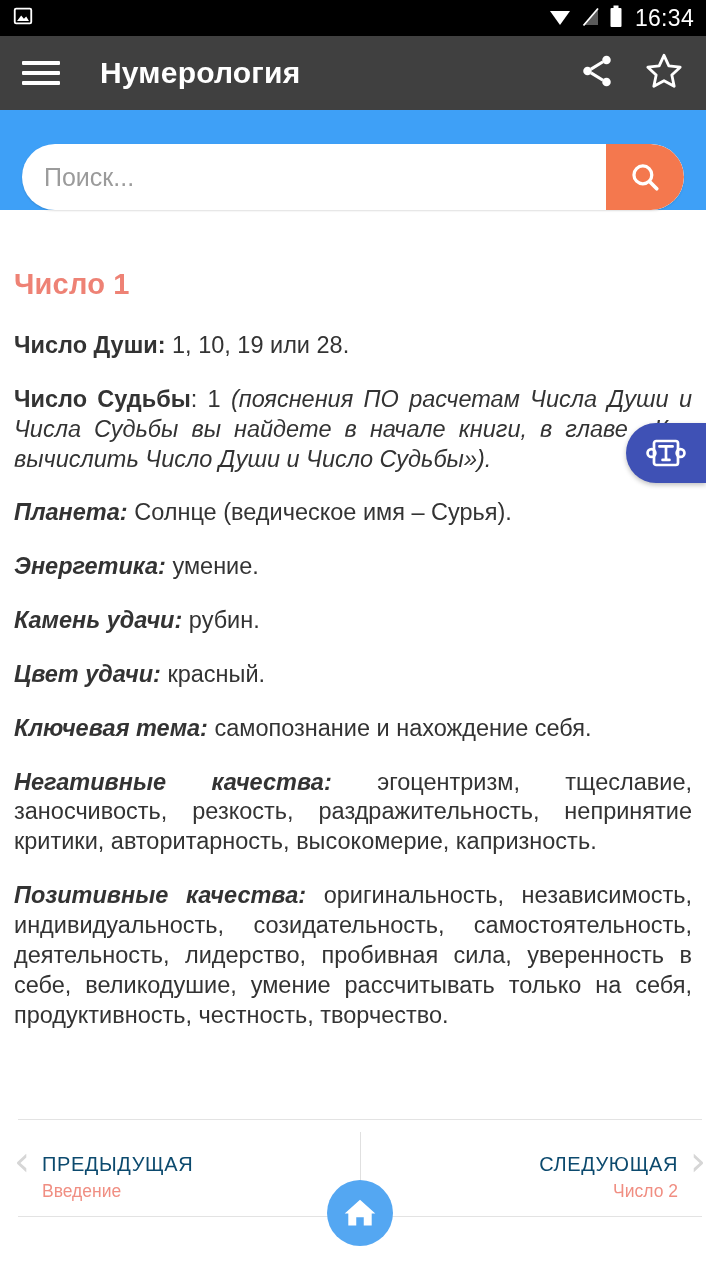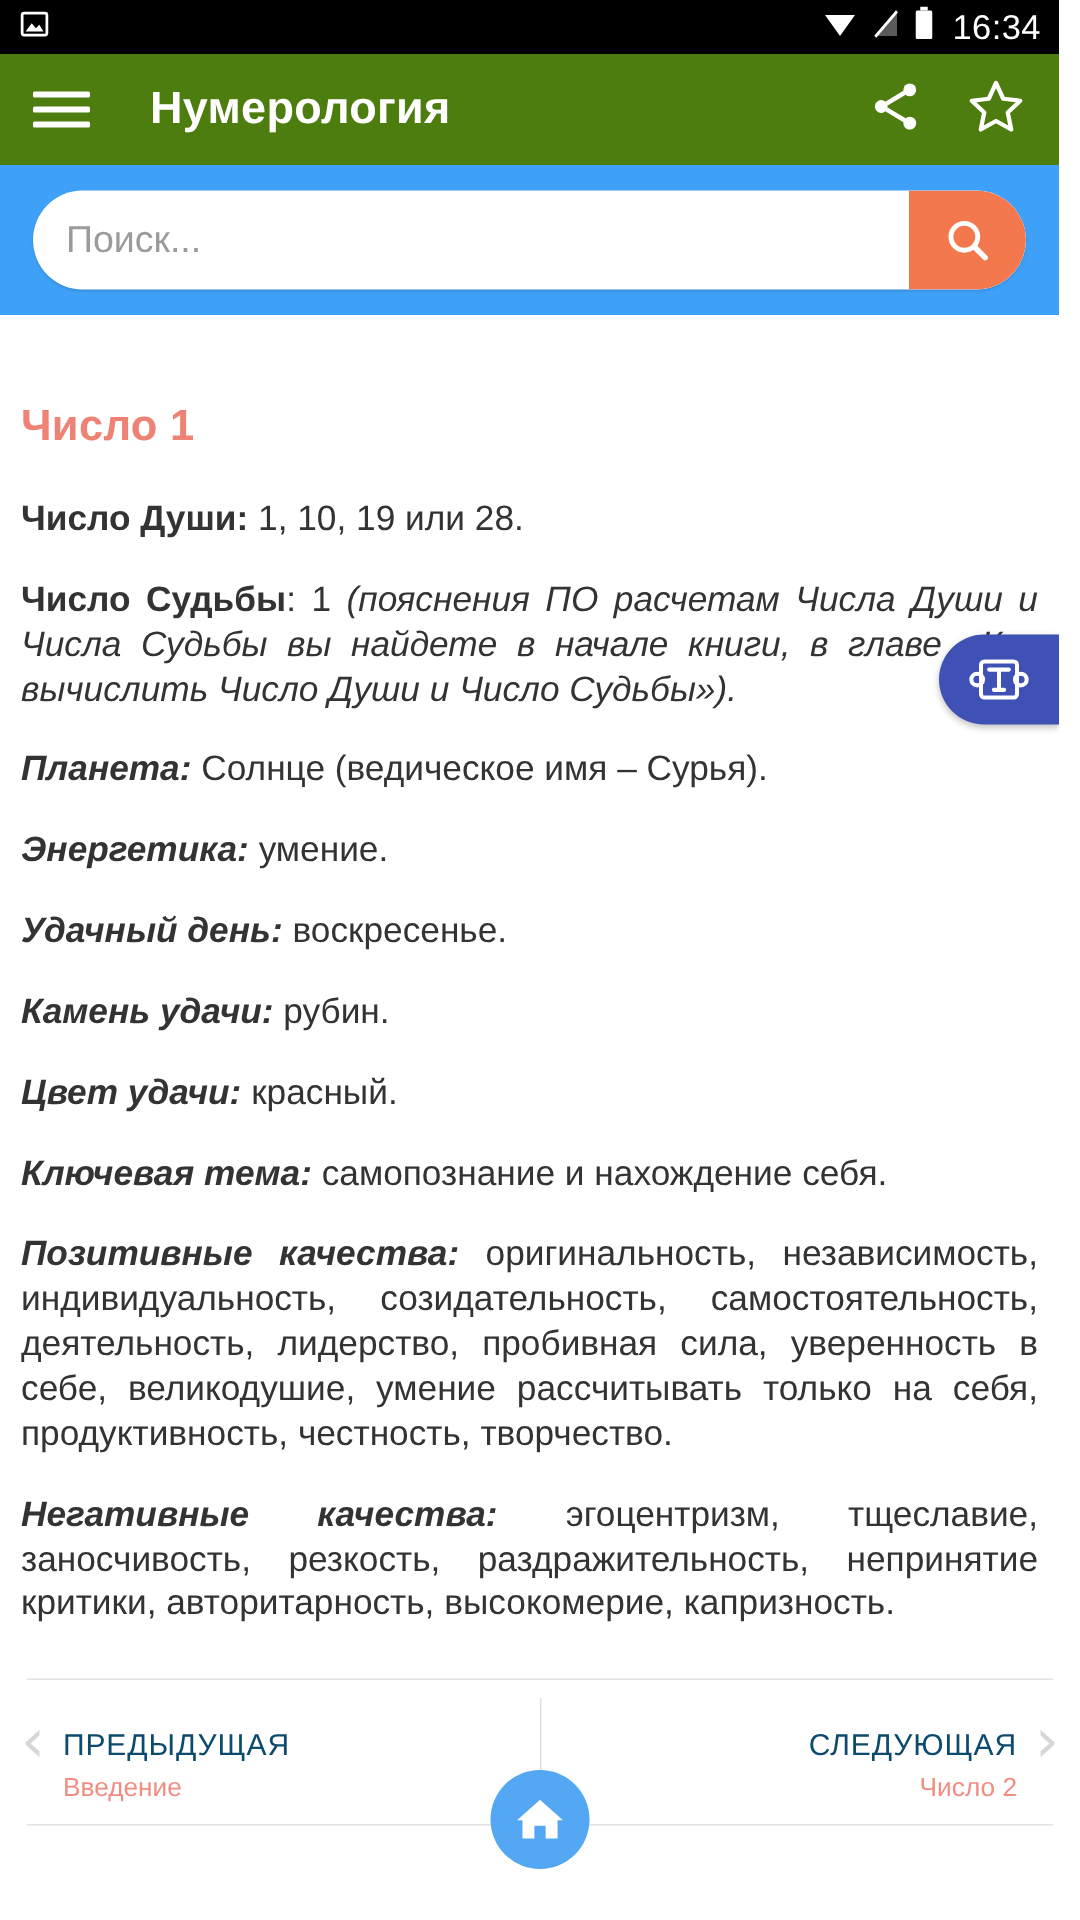--- a/index.html
+++ b/index.html
@@ -42,21 +42,21 @@
     letter-spacing: 0.3px;
     color: #ffffff;
     margin-left: 3px;
   }
   .sb-icon { display: block; }
 
   
   .app-bar {
     position: relative;
     height: 74px;
-    background: #4d7c0f;
+    background: #404040;
     display: flex;
     align-items: center;
     padding: 0 22px;
   }
   .hamburger {
     width: 38px; height: 30px;
     display: flex; flex-direction: column;
     justify-content: space-between;
     padding: 3px 0;
     cursor: pointer;
@@ -83,21 +83,21 @@
     gap: 28px;
   }
   .app-action { cursor: pointer; display: block; }
 
   
   .search-zone {
     position: relative;
     height: 100px;
     background: #3ea0f7;
     display: flex;
-    align-items: center;
+    align-items: flex-end;
     padding: 0 22px;
   }
   .search-wrap {
     position: relative;
     width: 100%;
     height: 66px;
     background: #ffffff;
     border-radius: 33px;
     display: flex;
     align-items: center;
@@ -348,42 +348,39 @@
     </p>
 
     <p class="para">
       <span class="lbl-bi">Планета:</span><span> Солнце (ведическое имя – Сурья).</span>
     </p>
 
     <p class="para">
       <span class="lbl-bi">Энергетика:</span><span> умение.</span>
     </p>
 
-    <p class="para">
-      <span class="lbl-bi">Удачный день:</span><span> воскресенье.</span>
-    </p>
 
     <p class="para">
       <span class="lbl-bi">Камень удачи:</span><span> рубин.</span>
     </p>
 
     <p class="para">
       <span class="lbl-bi">Цвет удачи:</span><span> красный.</span>
     </p>
 
     <p class="para">
       <span class="lbl-bi">Ключевая тема:</span><span> самопознание и нахождение себя.</span>
     </p>
 
     <p class="para">
+      <span class="lbl-bi">Негативные качества:</span><span> эгоцентризм, тщеславие, заносчивость, резкость, раздражительность, непринятие критики, авторитарность, высокомерие, капризность.</span>
+    </p>
+
+    <p class="para">
       <span class="lbl-bi">Позитивные качества:</span><span> оригинальность, независимость, индивидуальность, созидательность, самостоятельность, деятельность, лидерство, пробивная сила, уверенность в себе, великодушие, умение рассчитывать только на себя, продуктивность, честность, творчество.</span>
-    </p>
-
-    <p class="para">
-      <span class="lbl-bi">Негативные качества:</span><span> эгоцентризм, тщеславие, заносчивость, резкость, раздражительность, непринятие критики, авторитарность, высокомерие, капризность.</span>
     </p>
   </div>
 
   <div class="bottom-area">
     <div class="nav-divider"></div>
 
     <div class="chapter-nav">
       <div class="nav-half prev">
         <span class="nav-chevron">‹</span>
         <span class="nav-text">

